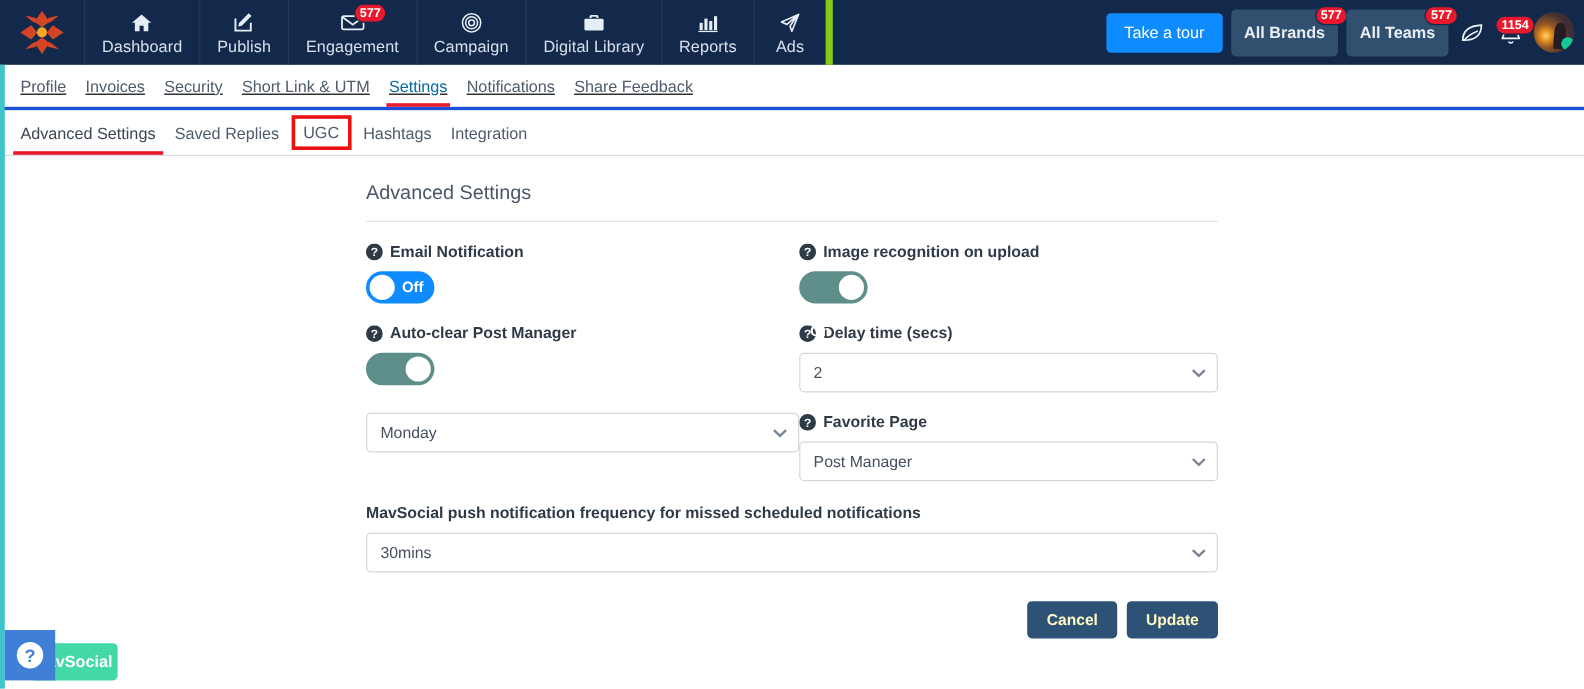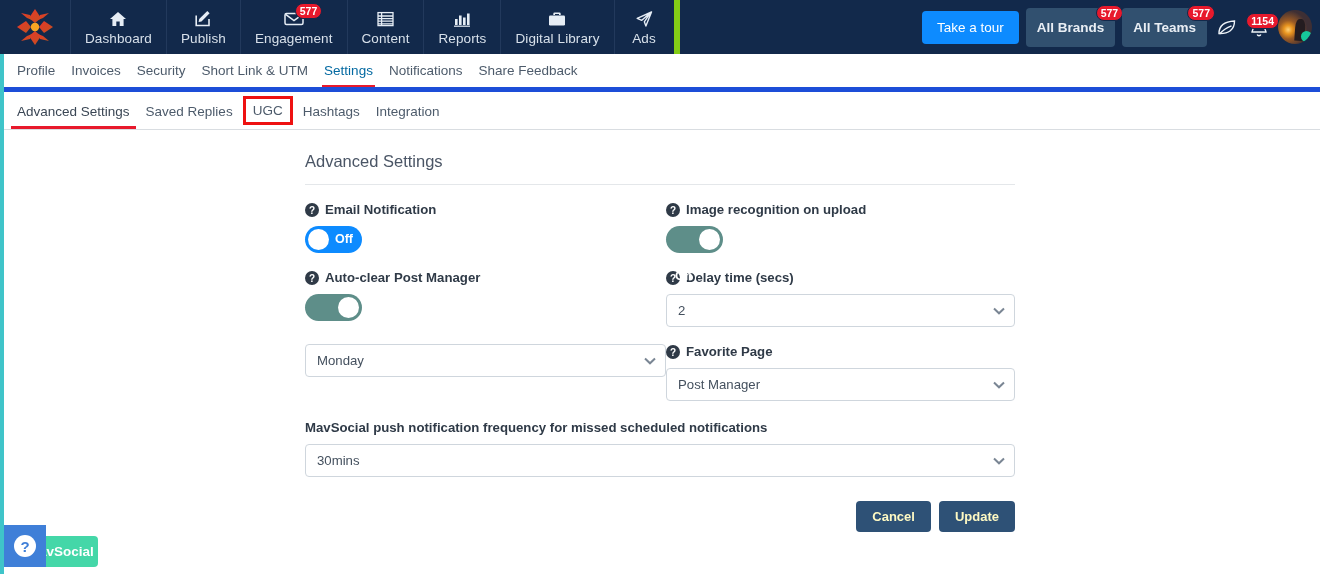--- a/index.html
+++ b/index.html
@@ -94,23 +94,23 @@
   }
   .avatar-dot {
     position: absolute; right: 0px; bottom: 2px;
     width: 11px; height: 11px; border-radius: 50%;
     background: #16c79a;
   }
 
   
   .tabs-row {
     height: 38px; background: #fff;
-    border-bottom: 5px solid #1d4ed8;
-    display: flex; align-items: flex-end;
-    padding-left: 9px; gap: 0px;
+    border-bottom: 3px solid #1d4ed8;
+    display: flex; align-items: center;
+    padding-left: 9px; gap: 0px; text-decoration: underline;
   }
   .tab {
     font-size: 13.5px; color: #4d5b6b; cursor: pointer;
     padding: 10px 8px 9px 8px; position: relative; white-space: nowrap;
   }
   .tab.active { color: #0369a1; }
   .tab.active::after {
     content: ""; position: absolute; left: 6px; right: 6px; bottom: 0;
     height: 2.5px; background: #e8192c;
   }
@@ -280,52 +280,53 @@
       <span class="nav-icon">
         <svg width="20" height="15" viewBox="0 0 20 15" fill="none" stroke="#e6edf5" stroke-width="1.5">
           <rect x="1" y="2.5" width="18" height="11" rx="1.5"></rect>
           <path d="M1.6 3.3 L10 9.6 L18.4 3.3"></path>
         </svg>
         <span class="badge">577</span>
       </span>
       <span class="nav-label">Engagement</span>
     </div>
 
-
-    <div class="nav-item">
-      <span class="nav-icon">
-        <svg width="17" height="16" viewBox="0 0 17 16" fill="none" stroke="#e6edf5" stroke-width="1.3">
-          <rect x="1" y="1.6" width="15" height="13"></rect>
-          <path d="M1 5 H16 M1 7.6 H16 M1 10.2 H16 M1 12.8 H16 M4.6 1.6 V14.6"></path>
-        </svg>
-      </span>
-      <span class="nav-label">Content</span>
+    <div class="nav-item">
+      <span class="nav-icon">
+        <svg width="18" height="18" viewBox="0 0 18 18" fill="none" stroke="#e6edf5" stroke-width="1.3">
+          <circle cx="9" cy="9" r="7.6"></circle>
+            <circle cx="9" cy="9" r="5"></circle>
+            <circle cx="9" cy="9" r="2.4"></circle>
+        </svg>
+      </span>
+      <span class="nav-label">Campaign</span>
+    </div>
+
+
+    <div class="nav-item">
+      <span class="nav-icon">
+        <svg width="18" height="16" viewBox="0 0 18 16" fill="#e6edf5">
+          <path d="M6.6 1.4 h4.8 a1.3 1.3 0 0 1 1.3 1.3 V4 h-1.7 V3 H7 v1 H5.3 V2.7 A1.3 1.3 0 0 1 6.6 1.4 Z"></path>
+          <rect x="1" y="4.6" width="16" height="9.8" rx="1.2"></rect>
+        </svg>
+      </span>
+      <span class="nav-label">Digital Library</span>
     </div>
 
     <div class="nav-item">
       <span class="nav-icon">
         <svg width="18" height="16" viewBox="0 0 18 16" fill="#e6edf5">
           <rect x="2" y="8" width="2.6" height="6"></rect>
           <rect x="6" y="4.5" width="2.6" height="9.5"></rect>
           <rect x="10" y="6.5" width="2.6" height="7.5"></rect>
           <rect x="14" y="2.5" width="2.6" height="11.5"></rect>
           <rect x="1" y="14.6" width="16" height="1.2"></rect>
         </svg>
       </span>
       <span class="nav-label">Reports</span>
-    </div>
-
-    <div class="nav-item">
-      <span class="nav-icon">
-        <svg width="18" height="16" viewBox="0 0 18 16" fill="#e6edf5">
-          <path d="M6.6 1.4 h4.8 a1.3 1.3 0 0 1 1.3 1.3 V4 h-1.7 V3 H7 v1 H5.3 V2.7 A1.3 1.3 0 0 1 6.6 1.4 Z"></path>
-          <rect x="1" y="4.6" width="16" height="9.8" rx="1.2"></rect>
-        </svg>
-      </span>
-      <span class="nav-label">Digital Library</span>
     </div>
 
     <div class="nav-item">
       <span class="nav-icon">
         <svg width="18" height="18" viewBox="0 0 18 18" fill="none" stroke="#e6edf5" stroke-width="1.4" stroke-linejoin="round">
           <path d="M16.5 2 L2.2 8.4 L6.8 10.3 L15.6 2.6 L9.3 11.8 L10.9 16 Z"></path>
         </svg>
       </span>
       <span class="nav-label">Ads</span>
     </div>

